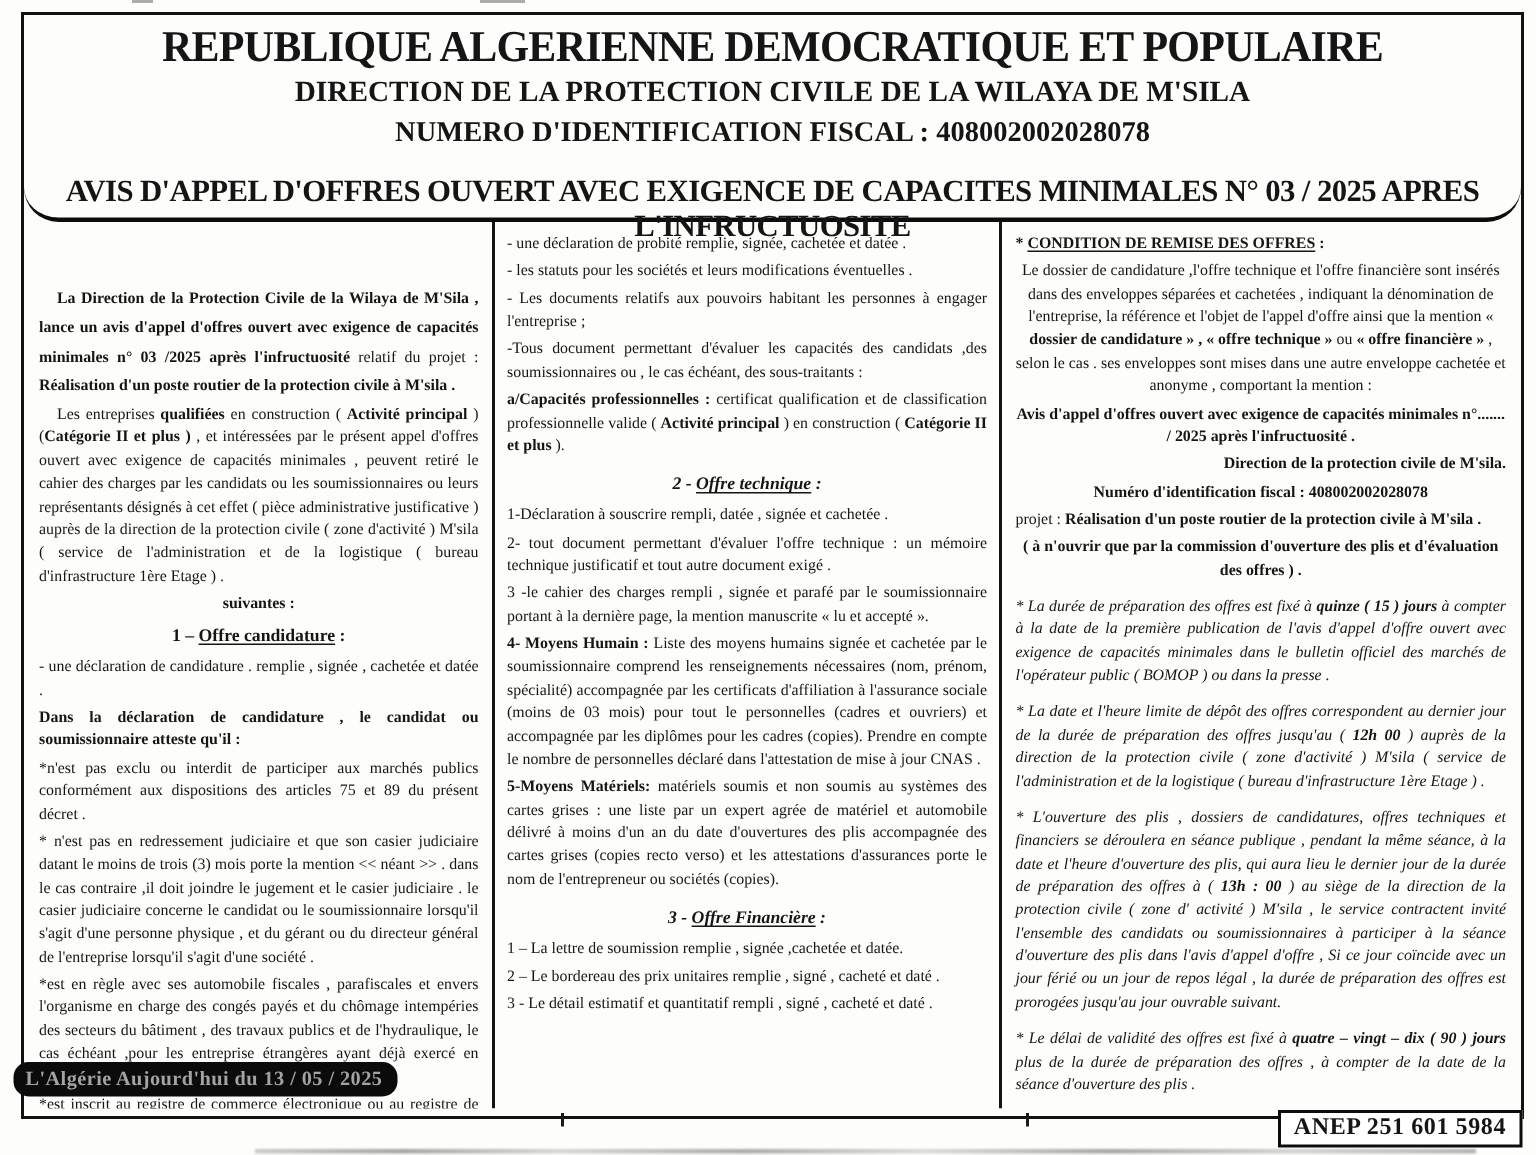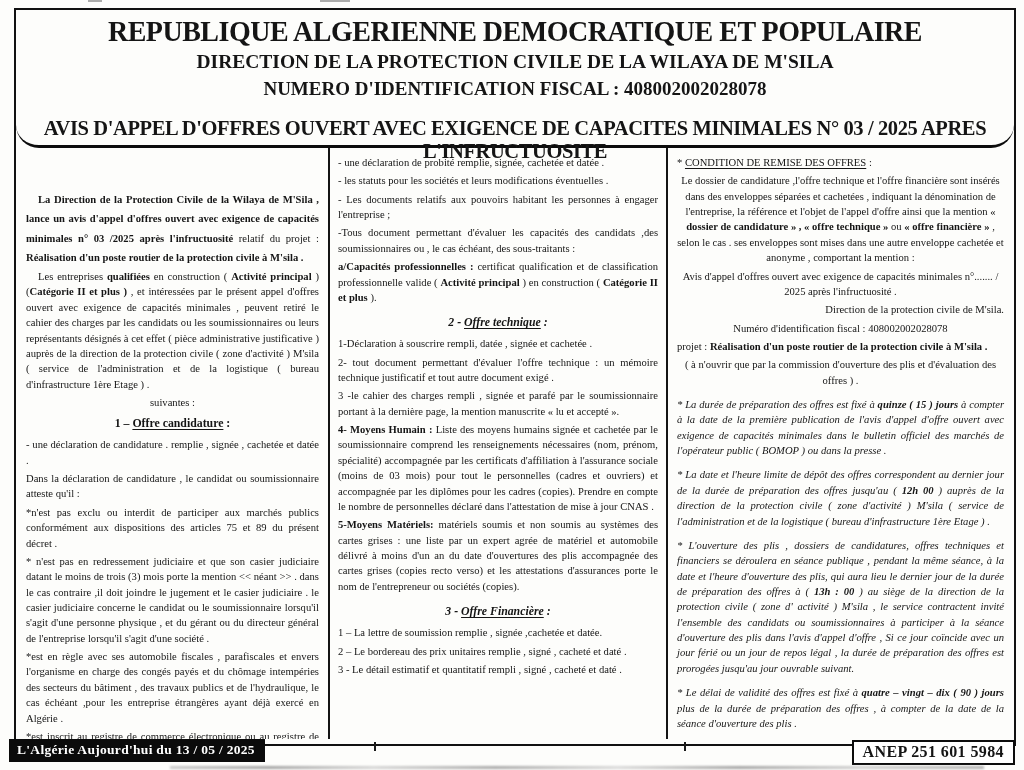--- a/index.html
+++ b/index.html
@@ -21,31 +21,32 @@
   .h3{font-size:19px;font-weight:bold;margin-top:5px;}
   .h4{font-size:20.5px;font-weight:bold;letter-spacing:-0.4px;margin-top:17px;}
   
   .cols{display:flex;align-items:stretch;height:591px;overflow:hidden;}
   .col{overflow:hidden;box-sizing:border-box;font-size:10.6px;line-height:1.45;text-align:justify;}
   .c1{width:312px;padding:9px 9px 0 10px;margin-top:33px;}
   .c2{width:340px;padding:7px 8px 0 8px;border-left:2px solid #141414;border-right:2px solid #141414;}
   .c3{flex:1;padding:7px 10px 0 9px;}
   .blk{margin:0 0 3px 0;}
   .blk.sp{line-height:1.82;margin-bottom:2px;}
-  .blk.b{font-weight:normal;}
+  .blk.b{font-weight:bold;}
   .blk.ind{text-indent:12px;}
   .blk.h{font-weight:bold;text-align:center;font-size:11.8px;margin:5px 0 5px 0;text-indent:0;}
   .blk.gap{margin-top:9px;font-style:italic;}
   .blk u{text-decoration:underline;text-underline-offset:2px;}
   .blk b{font-weight:bold;}
   
   .journal{
-    position:absolute;left:9px;top:739px;background:#0b0b0b;color:#ffffff;
+    position:absolute;left:9px;top:708px;background:#0b0b0b;color:#a3a3a3;
     font-weight:bold;font-size:13.5px;padding:3px 10px 4px 8px;letter-spacing:0.3px;
     white-space:nowrap;
+    border-radius:10px;
   }
   .anep{
     position:absolute;right:9px;top:740px;background:#fff;border:2px solid #0c0c0c;
     font-weight:bold;font-size:16px;padding:1px 9px 2px 9px;letter-spacing:0.4px;
     white-space:nowrap;
   }
   .tick{position:absolute;width:2px;height:9px;background:#1a1a1a;top:742px;}
   .t1{left:374px;}
   .t2{left:684px;}
   .smudge{

